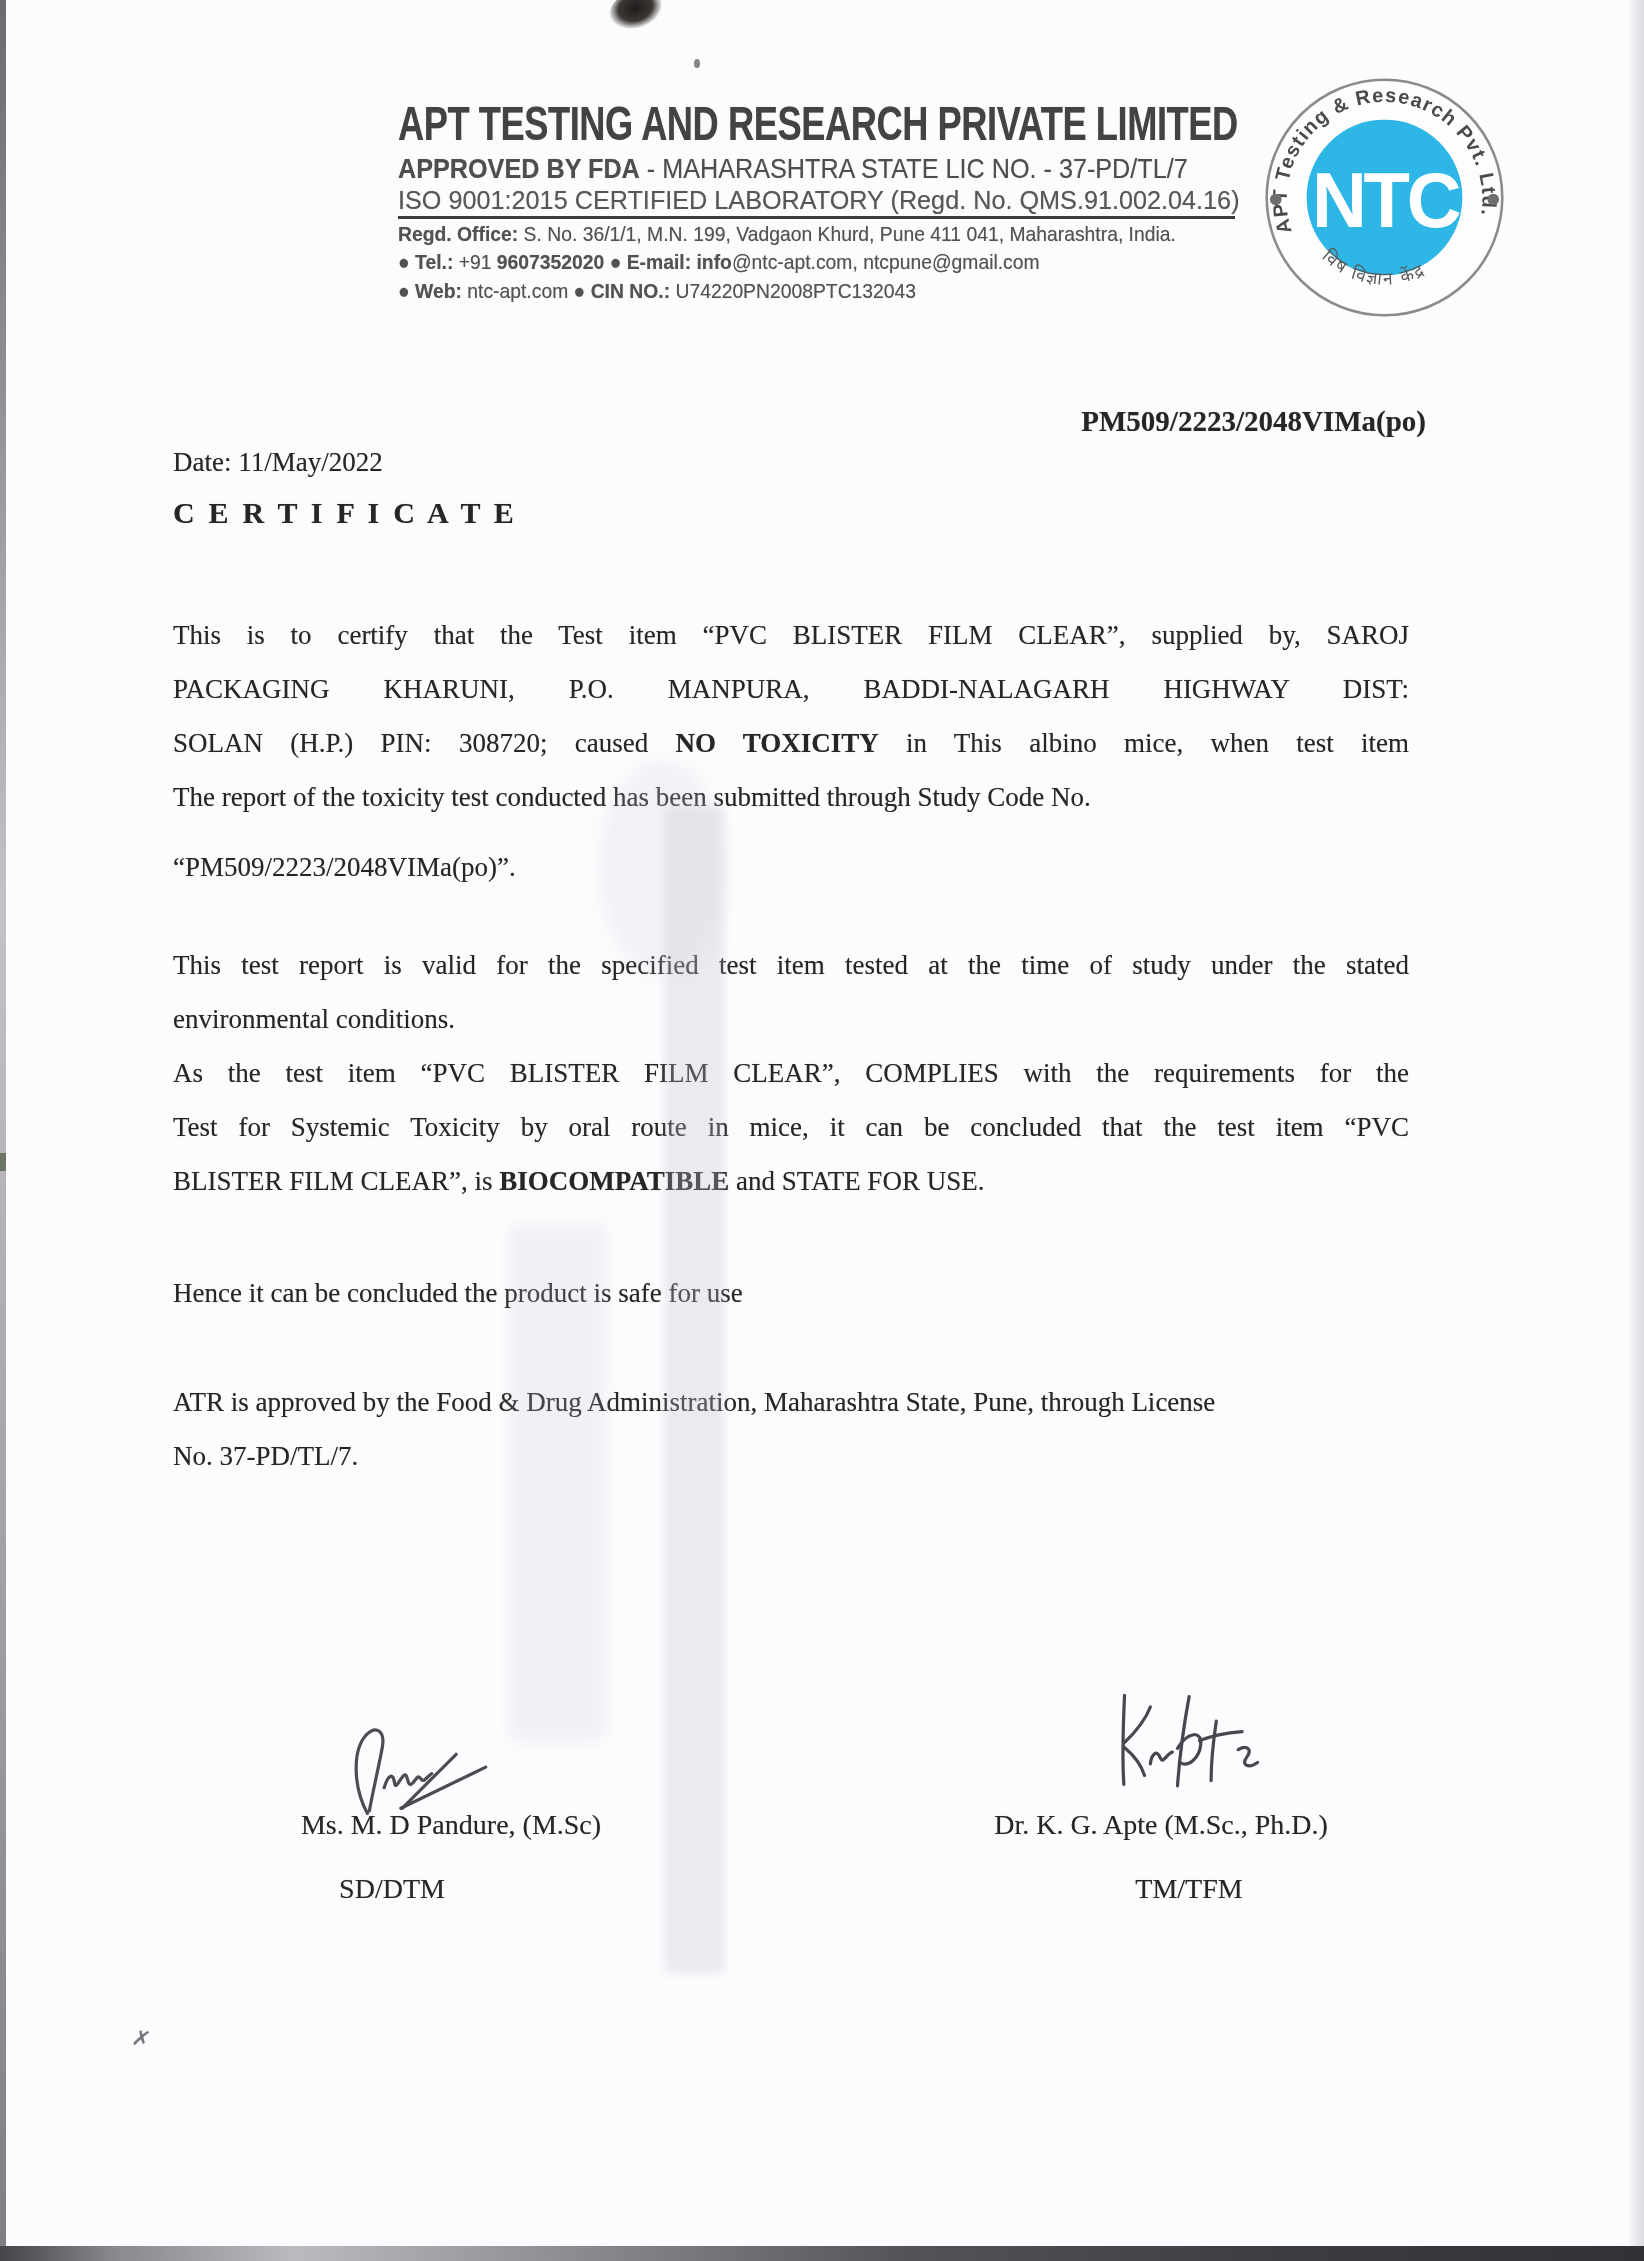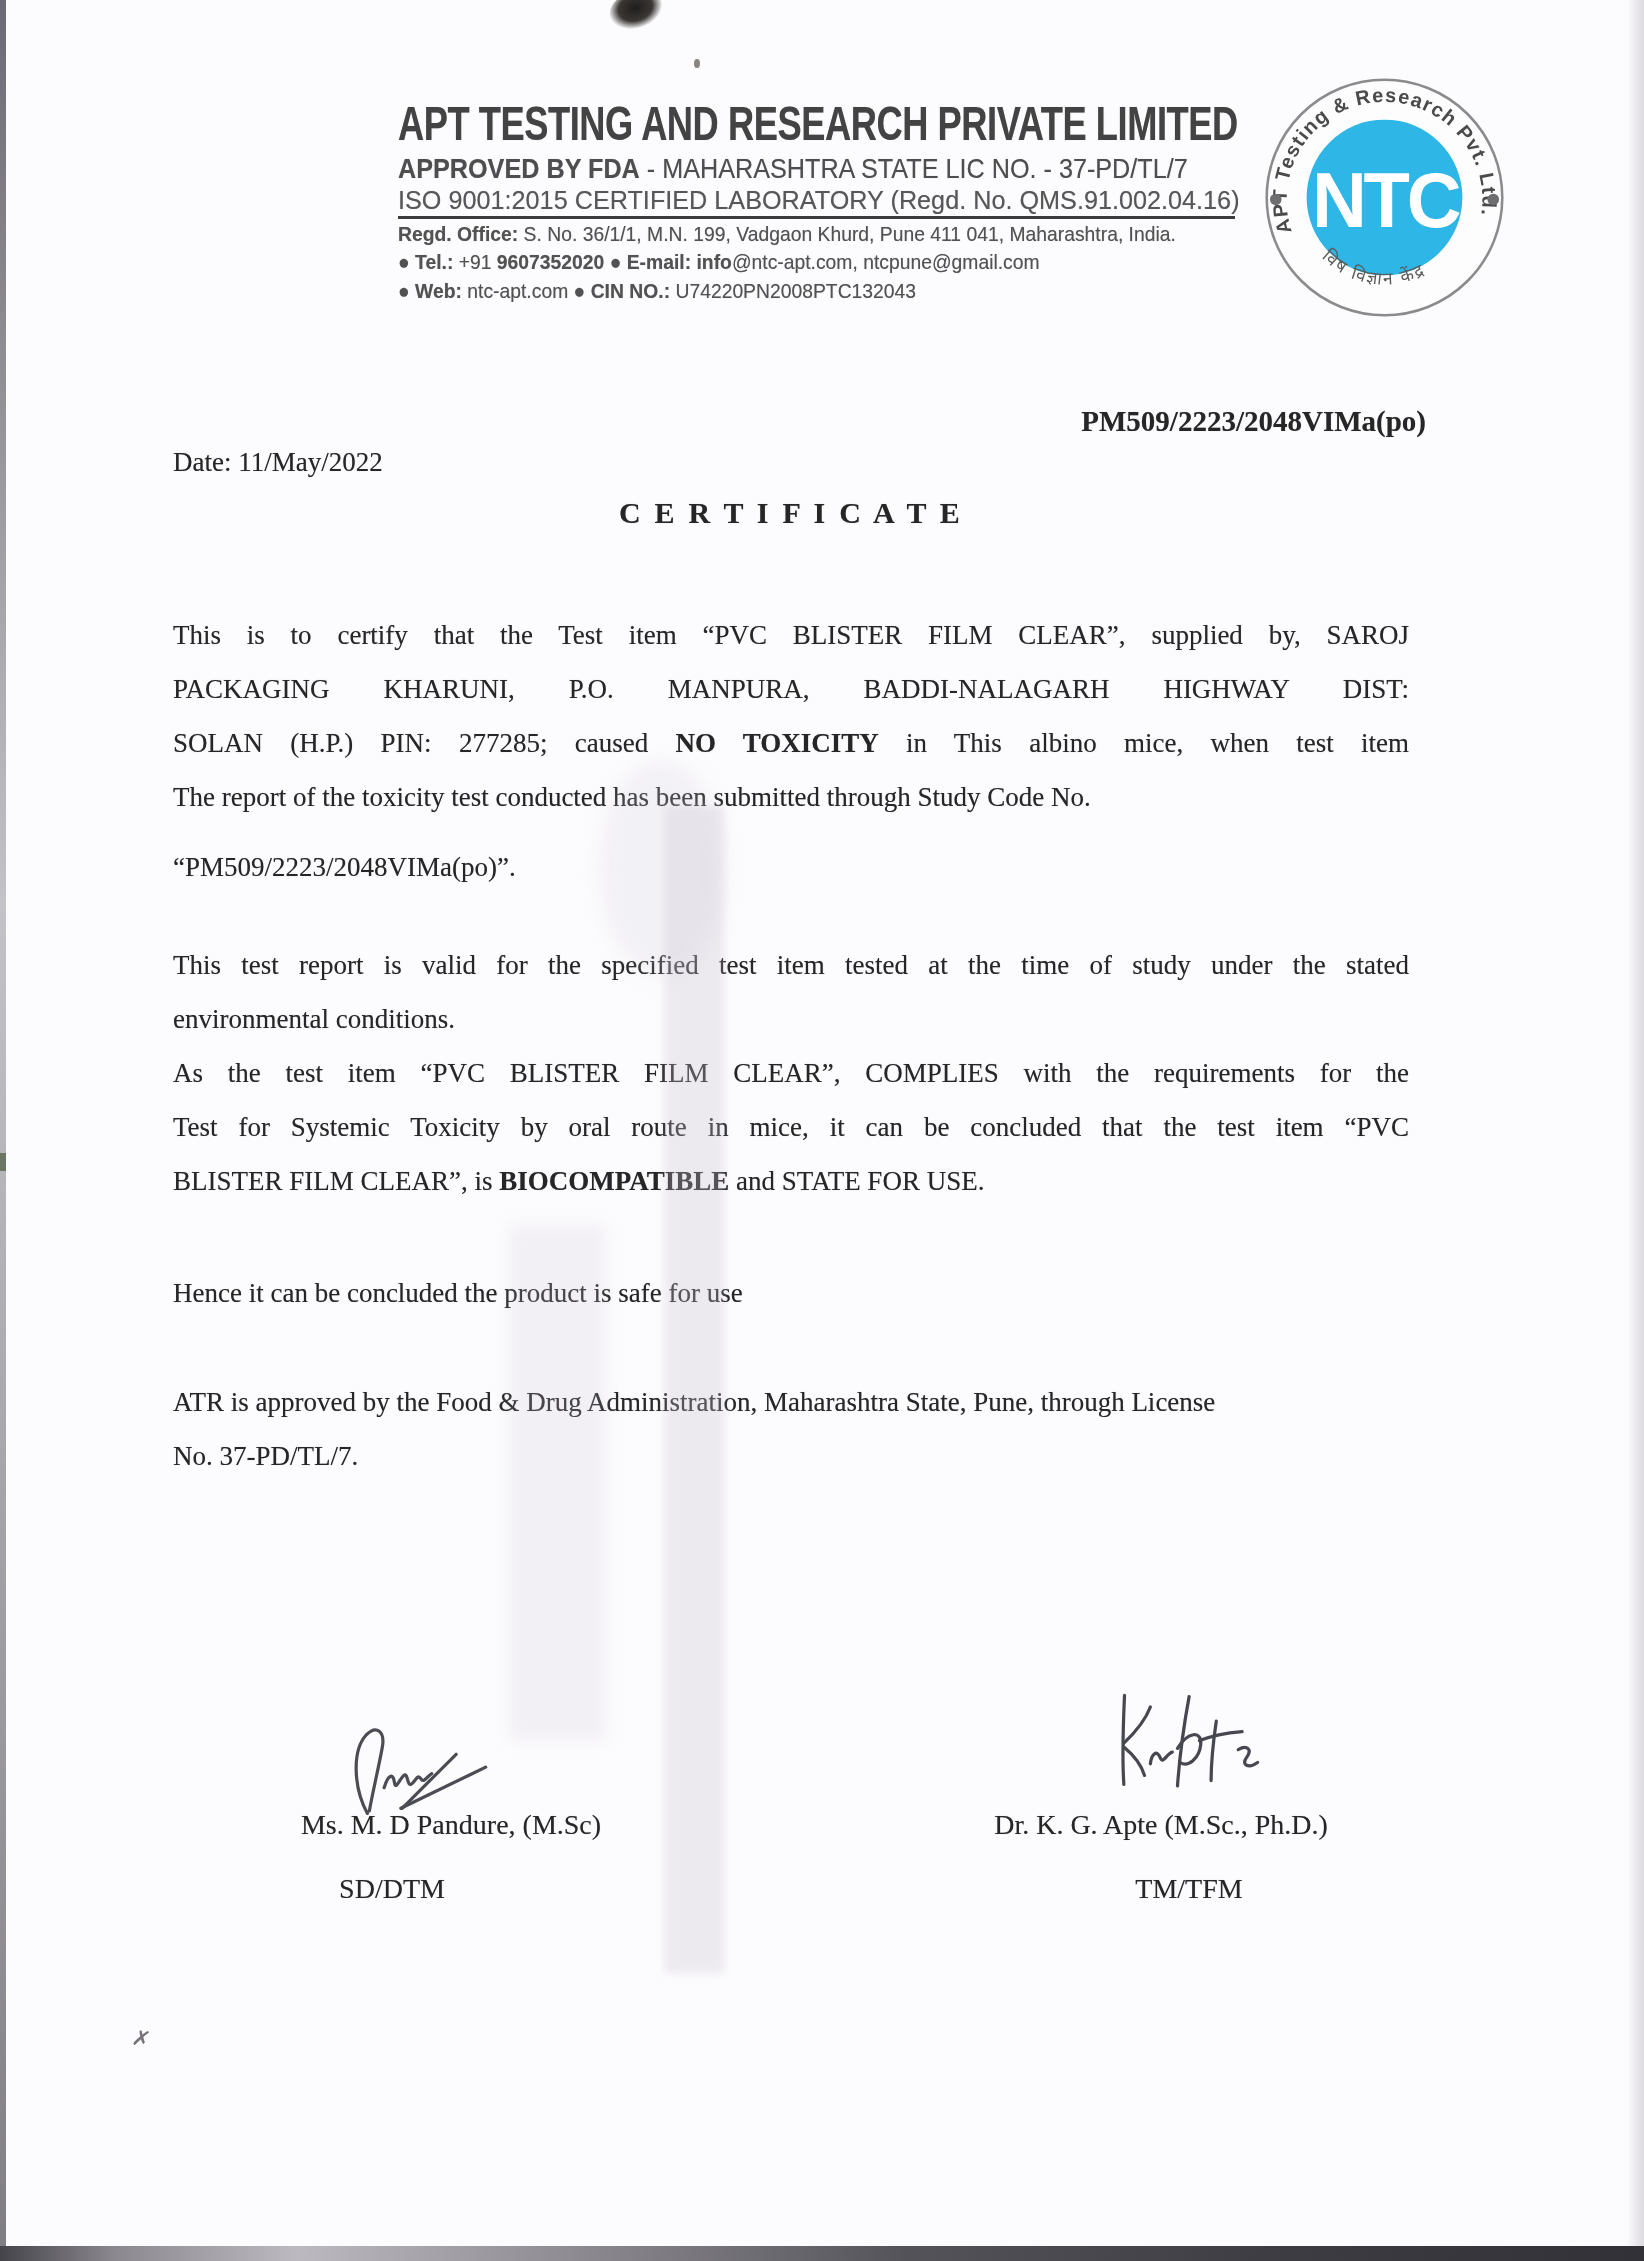--- a/index.html
+++ b/index.html
@@ -20,21 +20,21 @@
   .contact-line{position:absolute;left:0;font-size:21px;white-space:nowrap;color:#525252;
       transform:scaleX(.92);transform-origin:left top;}
   #regd-line{top:127px;} #tel-line{top:155px;} #web-line{top:184px;}
 
   
   #seal{position:absolute;left:1259px;top:72px;width:251px;height:251px;}
 
   
   #ref-no{position:absolute;right:218px;top:405px;font-size:29px;font-weight:700;white-space:nowrap;text-align:right;}
   #date-line{position:absolute;left:173px;top:447px;font-size:27px;white-space:nowrap;}
-  #doc-title{position:absolute;left:173px;top:496px;width:1236px;text-align:center;
+  #doc-title{position:absolute;left:173px;top:496px;width:1236px;
       font-size:30px;font-weight:700;letter-spacing:3.2px;white-space:nowrap;}
 
   
   #body-text{position:absolute;left:173px;top:608px;width:1236px;font-size:27px;}
   .line{height:54px;line-height:54px;white-space:nowrap;overflow:visible;}
   .line.just{white-space:normal;text-align:justify;text-align-last:justify;height:54px;overflow:hidden;}
 
   
   .sig{position:absolute;top:1676px;width:490px;height:271px;text-align:center;font-size:28px;}
   #sig-left{left:206px;} #sig-right{left:916px;}
@@ -98,21 +98,21 @@
     <circle cx="364" cy="198" r="9" fill="#6e6e70"></circle>
   </svg>
 
   <div id="ref-no" class="scan">PM509/2223/2048VIMa(po)</div>
   <div id="date-line" class="scan">Date: 11/May/2022</div>
   <div id="doc-title" class="scan">C E R T I F I C A T E</div>
 
   <div id="body-text" class="scan">
       <div class="line just"><span>This is to certify that the Test item “PVC BLISTER FILM CLEAR”, supplied by, SAROJ</span></div>
       <div class="line just"><span>PACKAGING KHARUNI, P.O. MANPURA, BADDI-NALAGARH HIGHWAY DIST:</span></div>
-      <div class="line just"><span>SOLAN (H.P.) PIN: 277285; caused </span><span class="b">NO TOXICITY</span><span> in This albino mice, when test item</span></div>
+      <div class="line just"><span>SOLAN (H.P.) PIN: 308720; caused </span><span class="b">NO TOXICITY</span><span> in This albino mice, when test item</span></div>
       <div class="line"><span>The report of the toxicity test conducted has been submitted through Study Code No.</span></div>
       <div class="line" style="margin-top: 15.5px;"><span>“PM509/2223/2048VIMa(po)”.</span></div>
       <div class="line just" style="margin-top: 44px;"><span>This test report is valid for the specified test item tested at the time of study under the stated</span></div>
       <div class="line"><span>environmental conditions.</span></div>
       <div class="line just"><span>As the test item “PVC BLISTER FILM CLEAR”, COMPLIES with the requirements for the</span></div>
       <div class="line just"><span>Test for Systemic Toxicity by oral route in mice, it can be concluded that the test item “PVC</span></div>
       <div class="line"><span>BLISTER FILM CLEAR”, is </span><span class="b">BIOCOMPATIBLE</span><span> and STATE FOR USE.</span></div>
       <div class="line" style="margin-top: 58px;"><span>Hence it can be concluded the product is safe for use</span></div>
       <div class="line" style="margin-top: 55px;"><span>ATR is approved by the Food &amp; Drug Administration, Maharashtra State, Pune, through License</span></div>
       <div class="line"><span>No. 37-PD/TL/7.</span></div>

